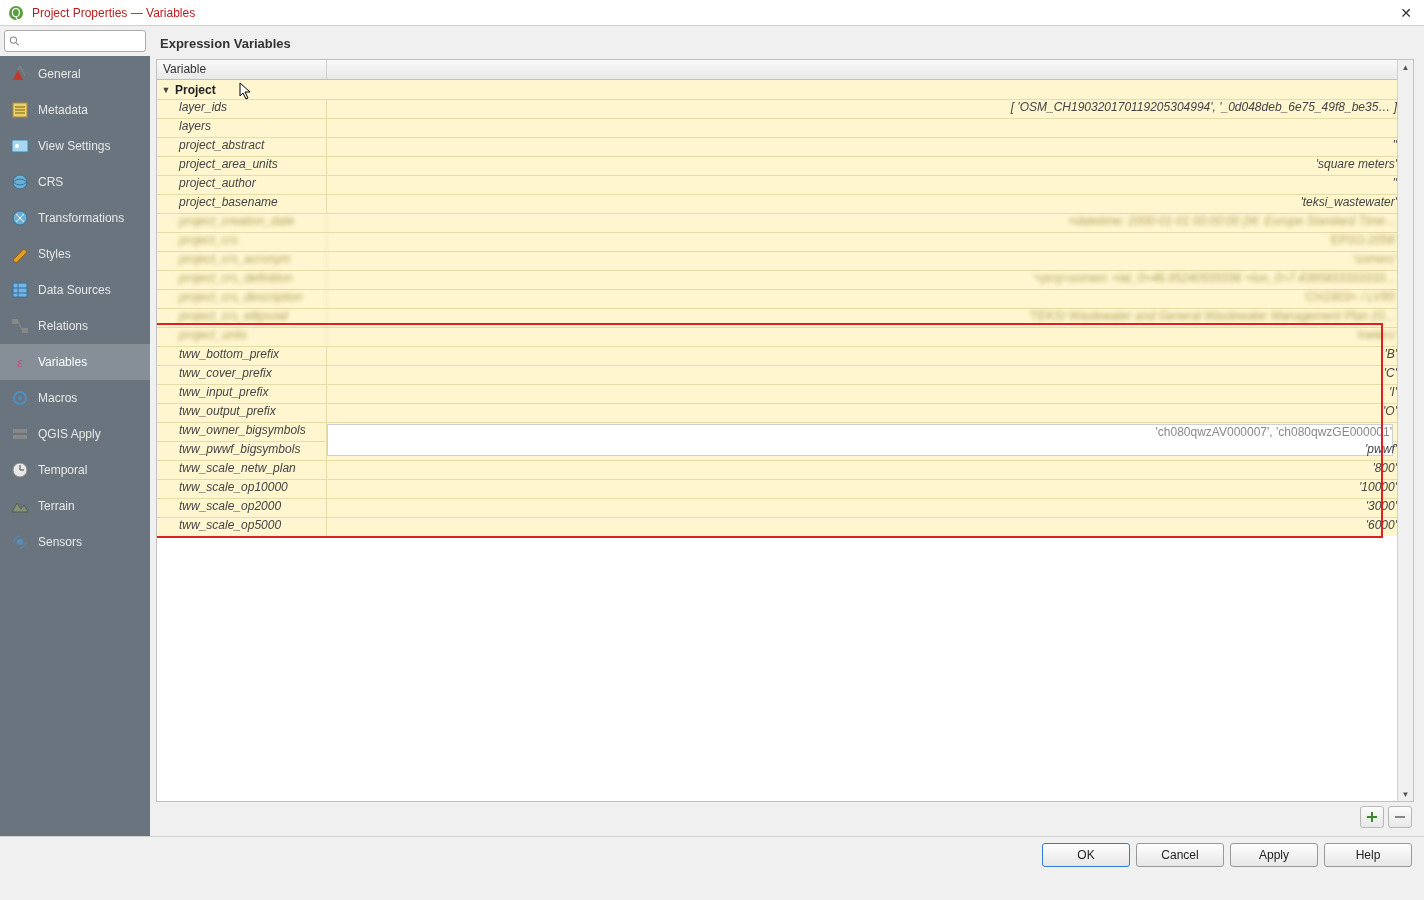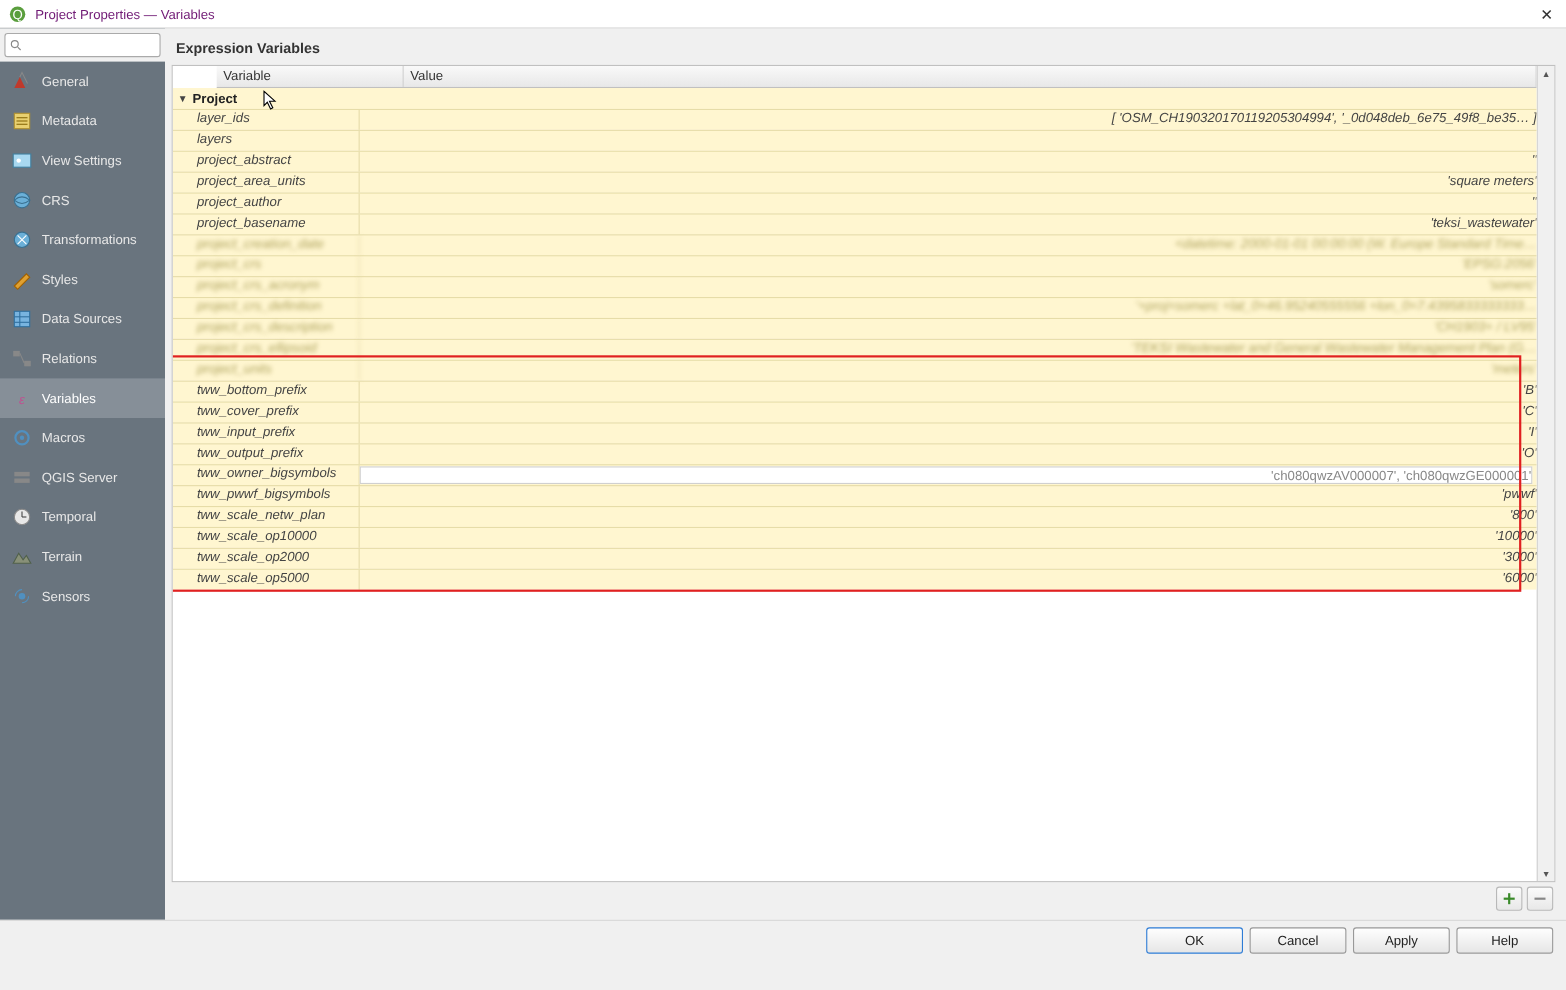--- a/index.html
+++ b/index.html
@@ -1,52 +1,52 @@
 <!DOCTYPE html>
 <html><head>
 <meta charset="utf-8">
 <style>
   * { box-sizing: border-box; margin: 0; padding: 0; font-family: "Segoe UI", Tahoma, sans-serif; font-size: 12px; }
   body { width: 1424px; height: 900px; background: #f0f0f0; overflow: hidden; }
 
   .titlebar { height: 26px; background: #fff; border-bottom: 1px solid #d0d0d0; display: flex; align-items: center; padding: 0 6px; justify-content: space-between;}
   .titlebar-left { display:flex; align-items:center; gap:6px;}
-  .titlebar-text { font-size: 12px; color:#701a75;text-align:center; }
+  .titlebar-text { font-size: 12px; color:#b91c1c;text-align:center; }
   .title-close { font-size:14px; color:#333; padding:0 6px; cursor:pointer;}
 
   .content { display: flex; height: 810px; }
 
   .sidebar { width: 150px; background: #69747e; display: flex; flex-direction: column; }
   .search-box { background:#fff; border:1px solid #aaa; padding:3px 4px; border-radius:3px; display:flex; align-items:center; gap:4px;}
   .search-wrap { background:#f0f0f0; padding:4px;}
   .search-box input { border:none; outline:none; width:100%; font-size:12px; background:transparent;}
   .sidebar-items { flex:1; overflow:auto;}
   .sidebar-item { display:flex; align-items:center; gap:8px; padding:8px 10px; color:#e8e8e8; cursor:pointer; height:36px;}
   .sidebar-item.selected { background:#868f98; color:#fff; }
   .sidebar-icon { width:20px; height:20px; display:flex; align-items:center; justify-content:center; flex:0 0 20px;}
 
   .main { flex:1; background:#f0f0f0; display:flex; flex-direction:column; padding: 8px 10px 6px 6px;}
   .main-title { font-weight:bold; color:#333; font-size:13px; padding:2px 4px 8px 4px;}
   .table-wrap { flex:1; background:#fff; border:1px solid #c0c0c0; position:relative; overflow:hidden; display:flex;}
-  .table-inner { flex:1; overflow:hidden; position:relative;padding-left:40px;}
+  .table-inner { flex:1; overflow:hidden; position:relative;}
   .table-header { display:flex; background: linear-gradient(#f9f9f9,#e8e8e8); border-bottom:1px solid #c0c0c0; height:20px;}
   .th { padding:2px 6px; color:#333; font-size:12px; border-right:1px solid #d0d0d0;}
   .th.var { width:170px;}
   .th.val { flex:1;}
   .rows { position:absolute; top:20px; left:0; right:0; bottom:0;}
 
   .group-row { display:flex; align-items:center; background:#fff6d0; height:19px; border-bottom:0;}
   .group-tri { width:18px; text-align:center; font-size:9px; color:#444;}
   .group-label { font-weight:bold; color:#222; font-size:12px;}
 
   .var-row { display:flex; background:#fff6d0; height:19px; border-top:1px solid #e6dca8; font-style:italic; color:#444;}
   .var-name { width:170px; padding-left:22px; padding-right:6px; overflow:hidden; white-space:nowrap; text-overflow:ellipsis; border-right:1px solid #e6dca8;}
   .var-val { flex:1; padding-left:8px; overflow:hidden; white-space:nowrap; text-overflow:ellipsis;text-align:right;}
   .var-row.blur .var-name, .var-row.blur .var-val { filter: blur(2px); color:#b0a560;}
-  .var-row.editable-cell .var-val { background:#fff; margin:1px 4px 1px 0; border:1px solid #d0d0d0; padding-left:4px; color:#888; height:16px; font-style:normal;}
+  .var-row.editable-cell .var-val { background:#fff; margin:1px 4px 1px 0; border:1px solid #d0d0d0; padding-left:4px; color:#888; height:32px; font-style:normal;}
 
   .highlight-box { position:absolute; border:2px solid #e02020; pointer-events:none;}
 
   .scroll-track { width:16px; background:#f0f0f0; border-left:1px solid #d0d0d0; display:flex; flex-direction:column;}
   .scroll-arrow { height:14px; display:flex; align-items:center; justify-content:center; font-size:8px; color:#555;}
   .scroll-thumb-area { flex:1; position:relative;}
 
   .toolbar-under { display:flex; justify-content:flex-end; gap:4px; padding:4px 2px 2px 2px;}
   .toolbtn { width:24px; height:22px; border:1px solid #b8b8b8; background:linear-gradient(#fbfbfb,#e8e8e8); border-radius:3px; display:flex; align-items:center; justify-content:center; cursor:pointer;}
 
@@ -179,21 +179,21 @@
           </span>
           <span>Macros</span>
         </div>
         <div class="sidebar-item">
           <span class="sidebar-icon">
             <svg width="20" height="20" viewBox="0 0 20 20">
               <rect x="3" y="5" width="14" height="4" fill="#888"></rect>
               <rect x="3" y="11" width="14" height="4" fill="#888"></rect>
             </svg>
           </span>
-          <span>QGIS Server</span>
+          <span>QGIS Apply</span>
         </div>
         <div class="sidebar-item">
           <span class="sidebar-icon">
             <svg width="20" height="20" viewBox="0 0 20 20">
               <circle cx="10" cy="10" r="7" fill="#e8e8e8" stroke="#888"></circle>
               <line x1="10" y1="10" x2="10" y2="5" stroke="#444"></line>
               <line x1="10" y1="10" x2="14" y2="10" stroke="#444"></line>
             </svg>
           </span>
           <span>Temporal</span>
@@ -218,21 +218,20 @@
       </div>
   </div>
 
   <div class="main">
     <div class="main-title">Expression Variables</div>
 
     <div class="table-wrap">
       <div class="table-inner">
         <div class="table-header">
           <div class="th var">Variable</div>
-          <div class="th val">Value</div>
         </div>
         <div class="rows" id="rows">
           <div class="group-row">
             <span class="group-tri">▼</span>
             <span class="group-label">Project</span>
             <svg class="cursor-pointer" style="left:82px;top:2px;" viewBox="0 0 14 20">
                 <path d="M1 1 L1 14 L4 11 L7 17 L9 16 L6 10 L11 10 Z" fill="#fff" stroke="#000" stroke-width="1"></path>
               </svg>
           </div>
 

